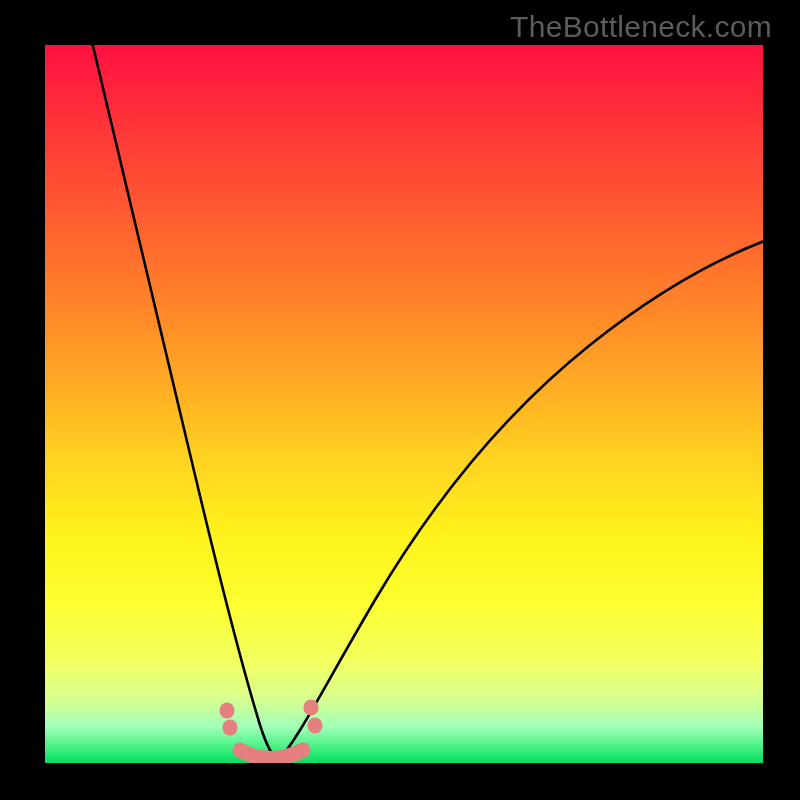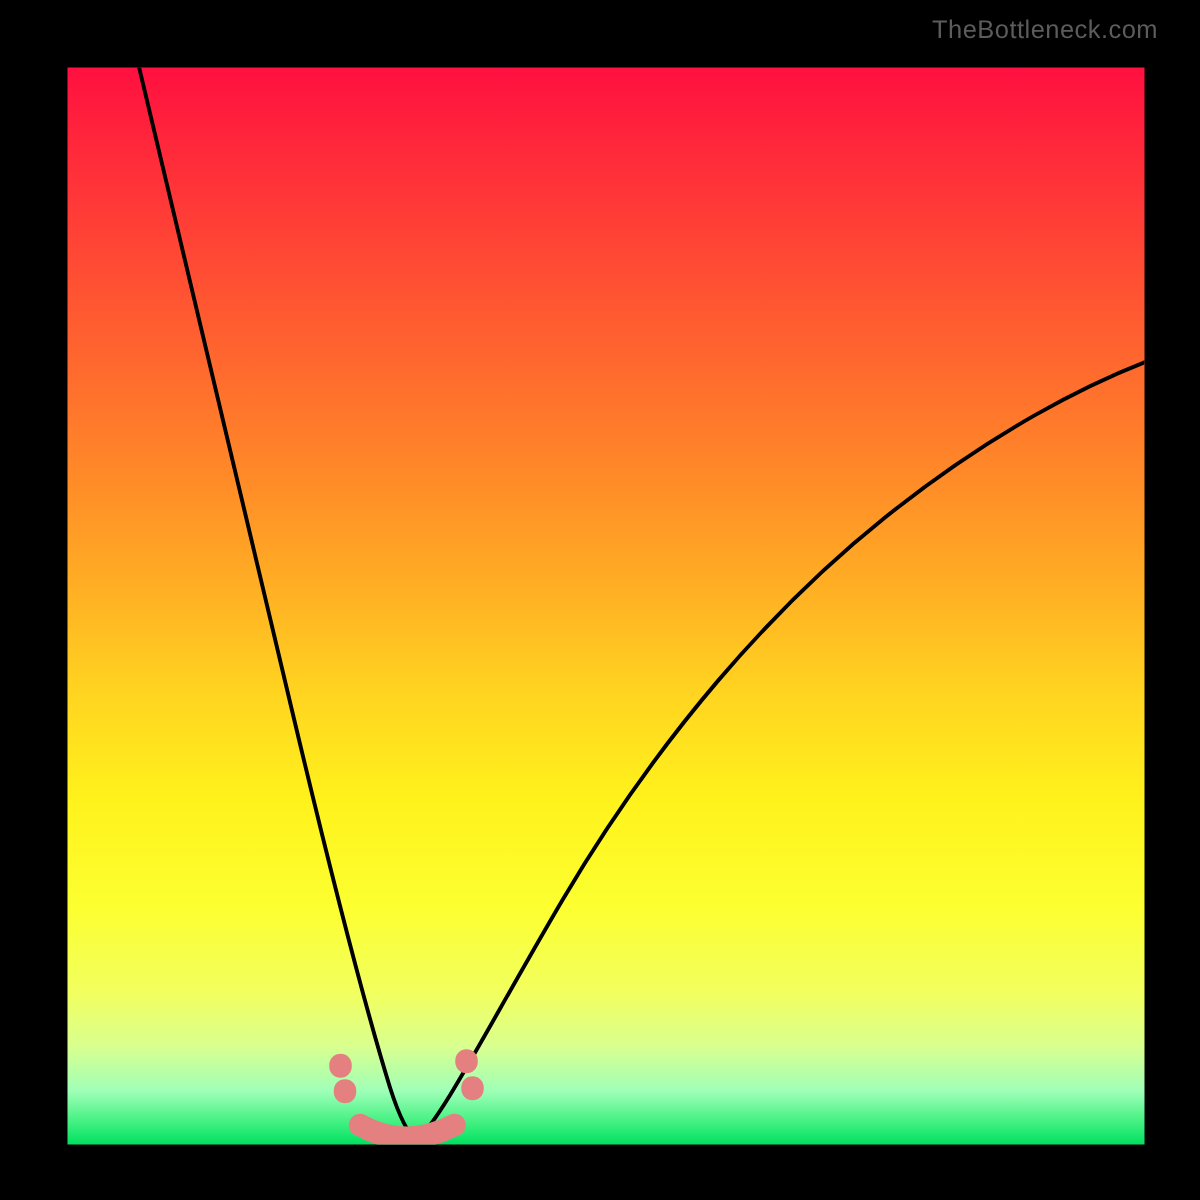--- a/index.html
+++ b/index.html
@@ -43,21 +43,21 @@
       #40f080 98%,
       #00e060 100%
     );
     overflow: hidden;
   }
   .watermark {
     position: absolute;
     top: 10px;
     right: 28px;
     color: #5c5c5c;
-    font-size: 17px;
+    font-size: 30px;
     font-weight: 500;
     letter-spacing: 0.3px;
     z-index: 10;
   }
   svg.curves {
     position: absolute;
     left: 0;
     top: 0;
     width: 718px;
     height: 718px;

